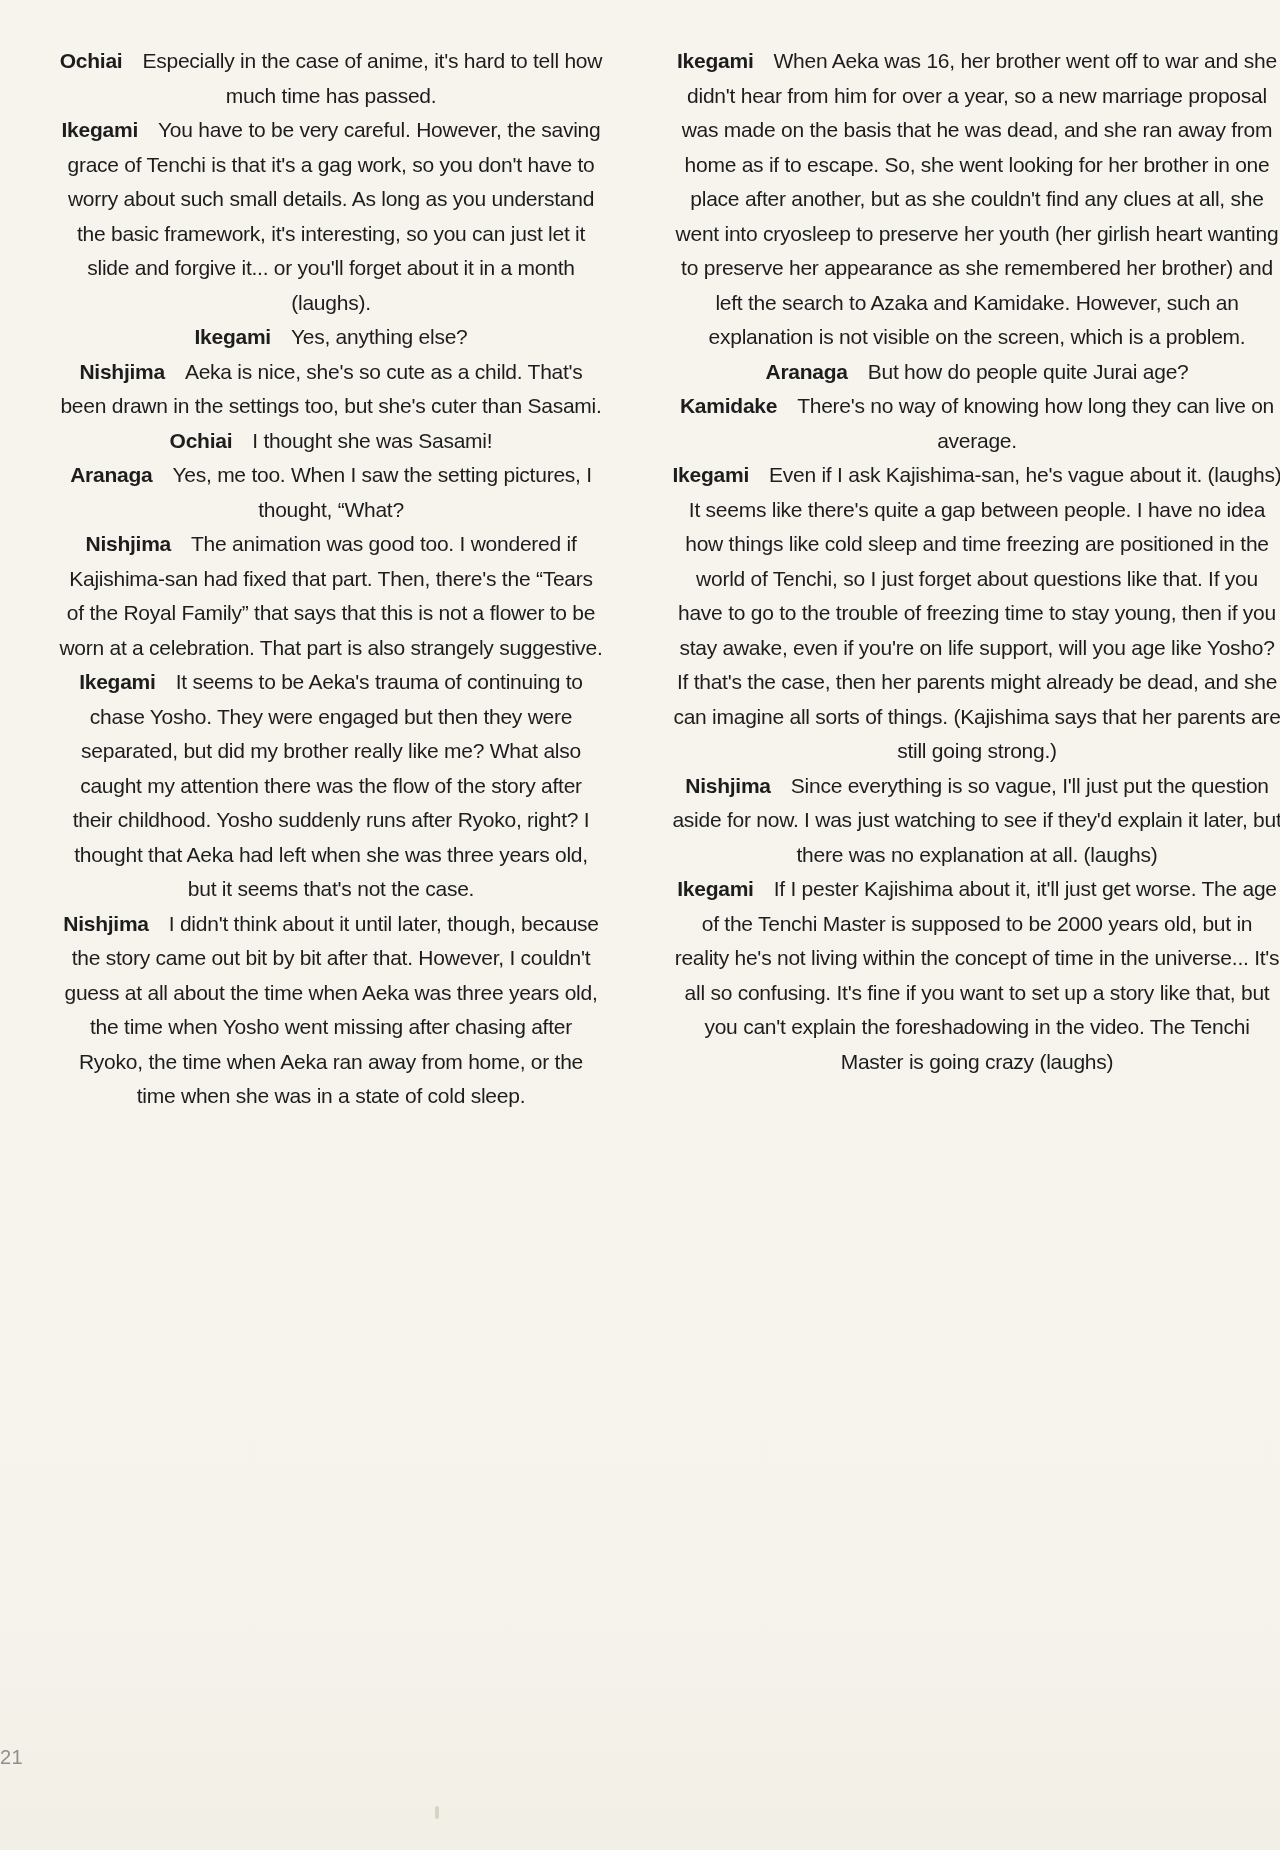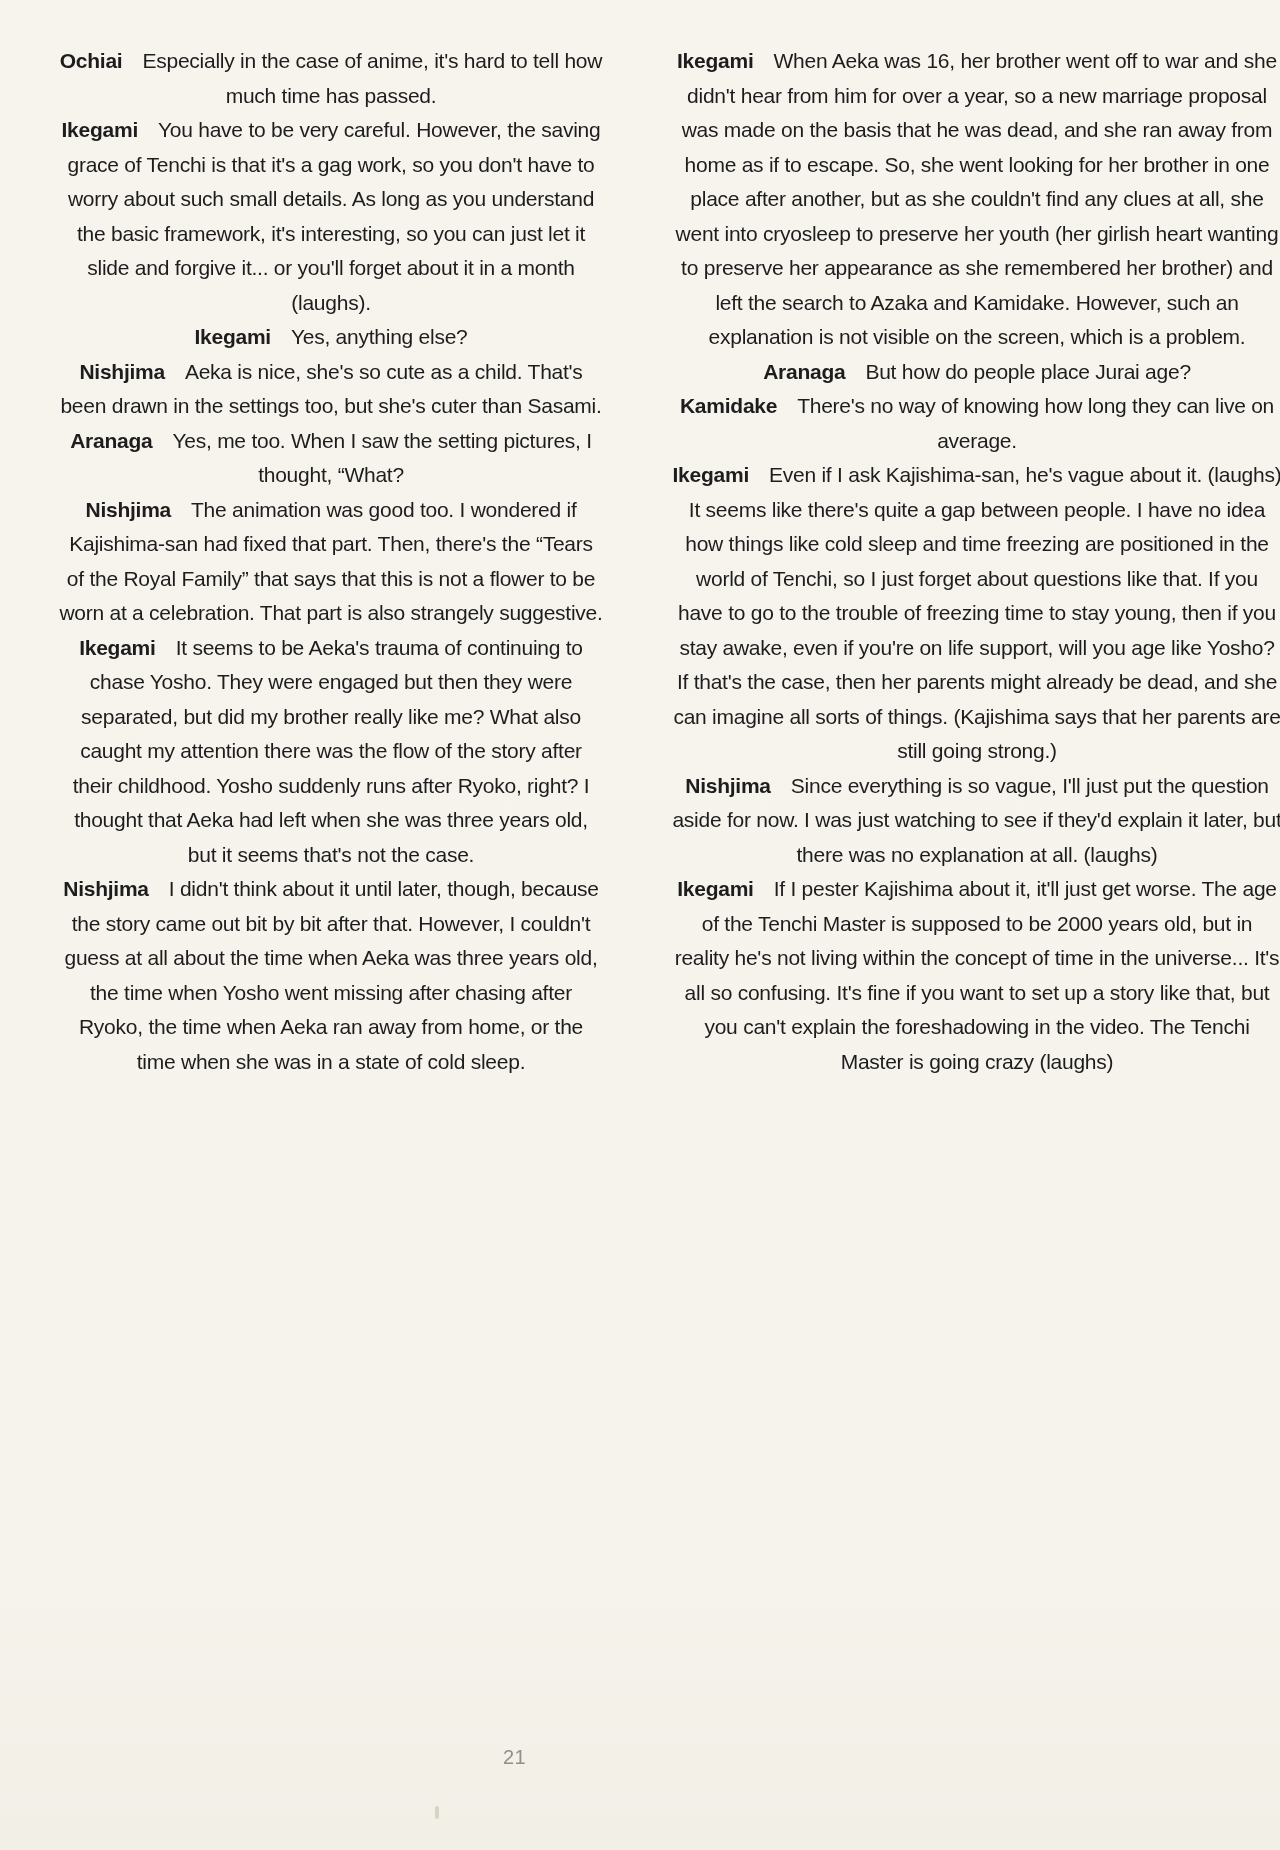--- a/index.html
+++ b/index.html
@@ -40,21 +40,21 @@
   }
   .speaker {
     font-weight: bold;
     margin-right: 20px;
   }
   .page-number {
     position: absolute;
     top: 1745px;
     left: 0;
     width: 1029px;
-    text-align: center;
+    text-align: left;
     font-size: 20px;
     line-height: 24px;
     color: #8f8f8f;
     letter-spacing: 0.5px;
   }
   .scan-artifact {
     position: absolute;
     left: 435px;
     top: 1806px;
     width: 4px;
@@ -68,28 +68,29 @@
 </head>
 <body>
 
 <div class="page">
   <div class="columns">
     <div class="col col-left">
         <p class="entry"><span class="speaker">Ochiai</span><span class="speech">Especially in the case of anime, it's hard to tell how much time has passed.</span></p>
         <p class="entry"><span class="speaker">Ikegami</span><span class="speech">You have to be very careful. However, the saving grace of Tenchi is that it's a gag work, so you don't have to worry about such small details. As long as you understand the basic framework, it's interesting, so you can just let it slide and forgive it... or you'll forget about it in a month (laughs).</span></p>
         <p class="entry"><span class="speaker">Ikegami</span><span class="speech">Yes, anything else?</span></p>
         <p class="entry"><span class="speaker">Nishjima</span><span class="speech">Aeka is nice, she's so cute as a child. That's been drawn in the settings too, but she's cuter than Sasami.</span></p>
+        <p class="entry"><span class="speaker">Ochiai</span><span class="speech">I thought she was Sasami!</span></p>
         <p class="entry"><span class="speaker">Aranaga</span><span class="speech">Yes, me too. When I saw the setting pictures, I thought, “What?</span></p>
         <p class="entry"><span class="speaker">Nishjima</span><span class="speech">The animation was good too. I wondered if Kajishima-san had fixed that part. Then, there's the “Tears of the Royal Family” that says that this is not a flower to be worn at a celebration. That part is also strangely suggestive.</span></p>
         <p class="entry"><span class="speaker">Ikegami</span><span class="speech">It seems to be Aeka's trauma of continuing to chase Yosho. They were engaged but then they were separated, but did my brother really like me? What also caught my attention there was the flow of the story after their childhood. Yosho suddenly runs after Ryoko, right? I thought that Aeka had left when she was three years old, but it seems that's not the case.</span></p>
         <p class="entry"><span class="speaker">Nishjima</span><span class="speech">I didn't think about it until later, though, because the story came out bit by bit after that. However, I couldn't guess at all about the time when Aeka was three years old, the time when Yosho went missing after chasing after Ryoko, the time when Aeka ran away from home, or the time when she was in a state of cold sleep.</span></p>
       </div>
     <div class="col col-right">
         <p class="entry"><span class="speaker">Ikegami</span><span class="speech">When Aeka was 16, her brother went off to war and she didn't hear from him for over a year, so a new marriage proposal was made on the basis that he was dead, and she ran away from home as if to escape. So, she went looking for her brother in one place after another, but as she couldn't find any clues at all, she went into cryosleep to preserve her youth (her girlish heart wanting to preserve her appearance as she remembered her brother) and left the search to Azaka and Kamidake. However, such an explanation is not visible on the screen, which is a problem.</span></p>
-        <p class="entry"><span class="speaker">Aranaga</span><span class="speech">But how do people place Jurai age?</span></p>
+        <p class="entry"><span class="speaker">Aranaga</span><span class="speech">But how do people quite Jurai age?</span></p>
         <p class="entry"><span class="speaker">Kamidake</span><span class="speech">There's no way of knowing how long they can live on average.</span></p>
         <p class="entry"><span class="speaker">Ikegami</span><span class="speech">Even if I ask Kajishima-san, he's vague about it. (laughs) It seems like there's quite a gap between people. I have no idea how things like cold sleep and time freezing are positioned in the world of Tenchi, so I just forget about questions like that. If you have to go to the trouble of freezing time to stay young, then if you stay awake, even if you're on life support, will you age like Yosho? If that's the case, then her parents might already be dead, and she can imagine all sorts of things. (Kajishima says that her parents are still going strong.)</span></p>
         <p class="entry"><span class="speaker">Nishjima</span><span class="speech">Since everything is so vague, I'll just put the question aside for now. I was just watching to see if they'd explain it later, but there was no explanation at all. (laughs)</span></p>
         <p class="entry"><span class="speaker">Ikegami</span><span class="speech">If I pester Kajishima about it, it'll just get worse. The age of the Tenchi Master is supposed to be 2000 years old, but in reality he's not living within the concept of time in the universe... It's all so confusing. It's fine if you want to set up a story like that, but you can't explain the foreshadowing in the video. The Tenchi Master is going crazy (laughs)</span></p>
       </div>
   </div>
 
   <div class="page-number">21</div>
 
   <div class="scan-artifact"></div>

